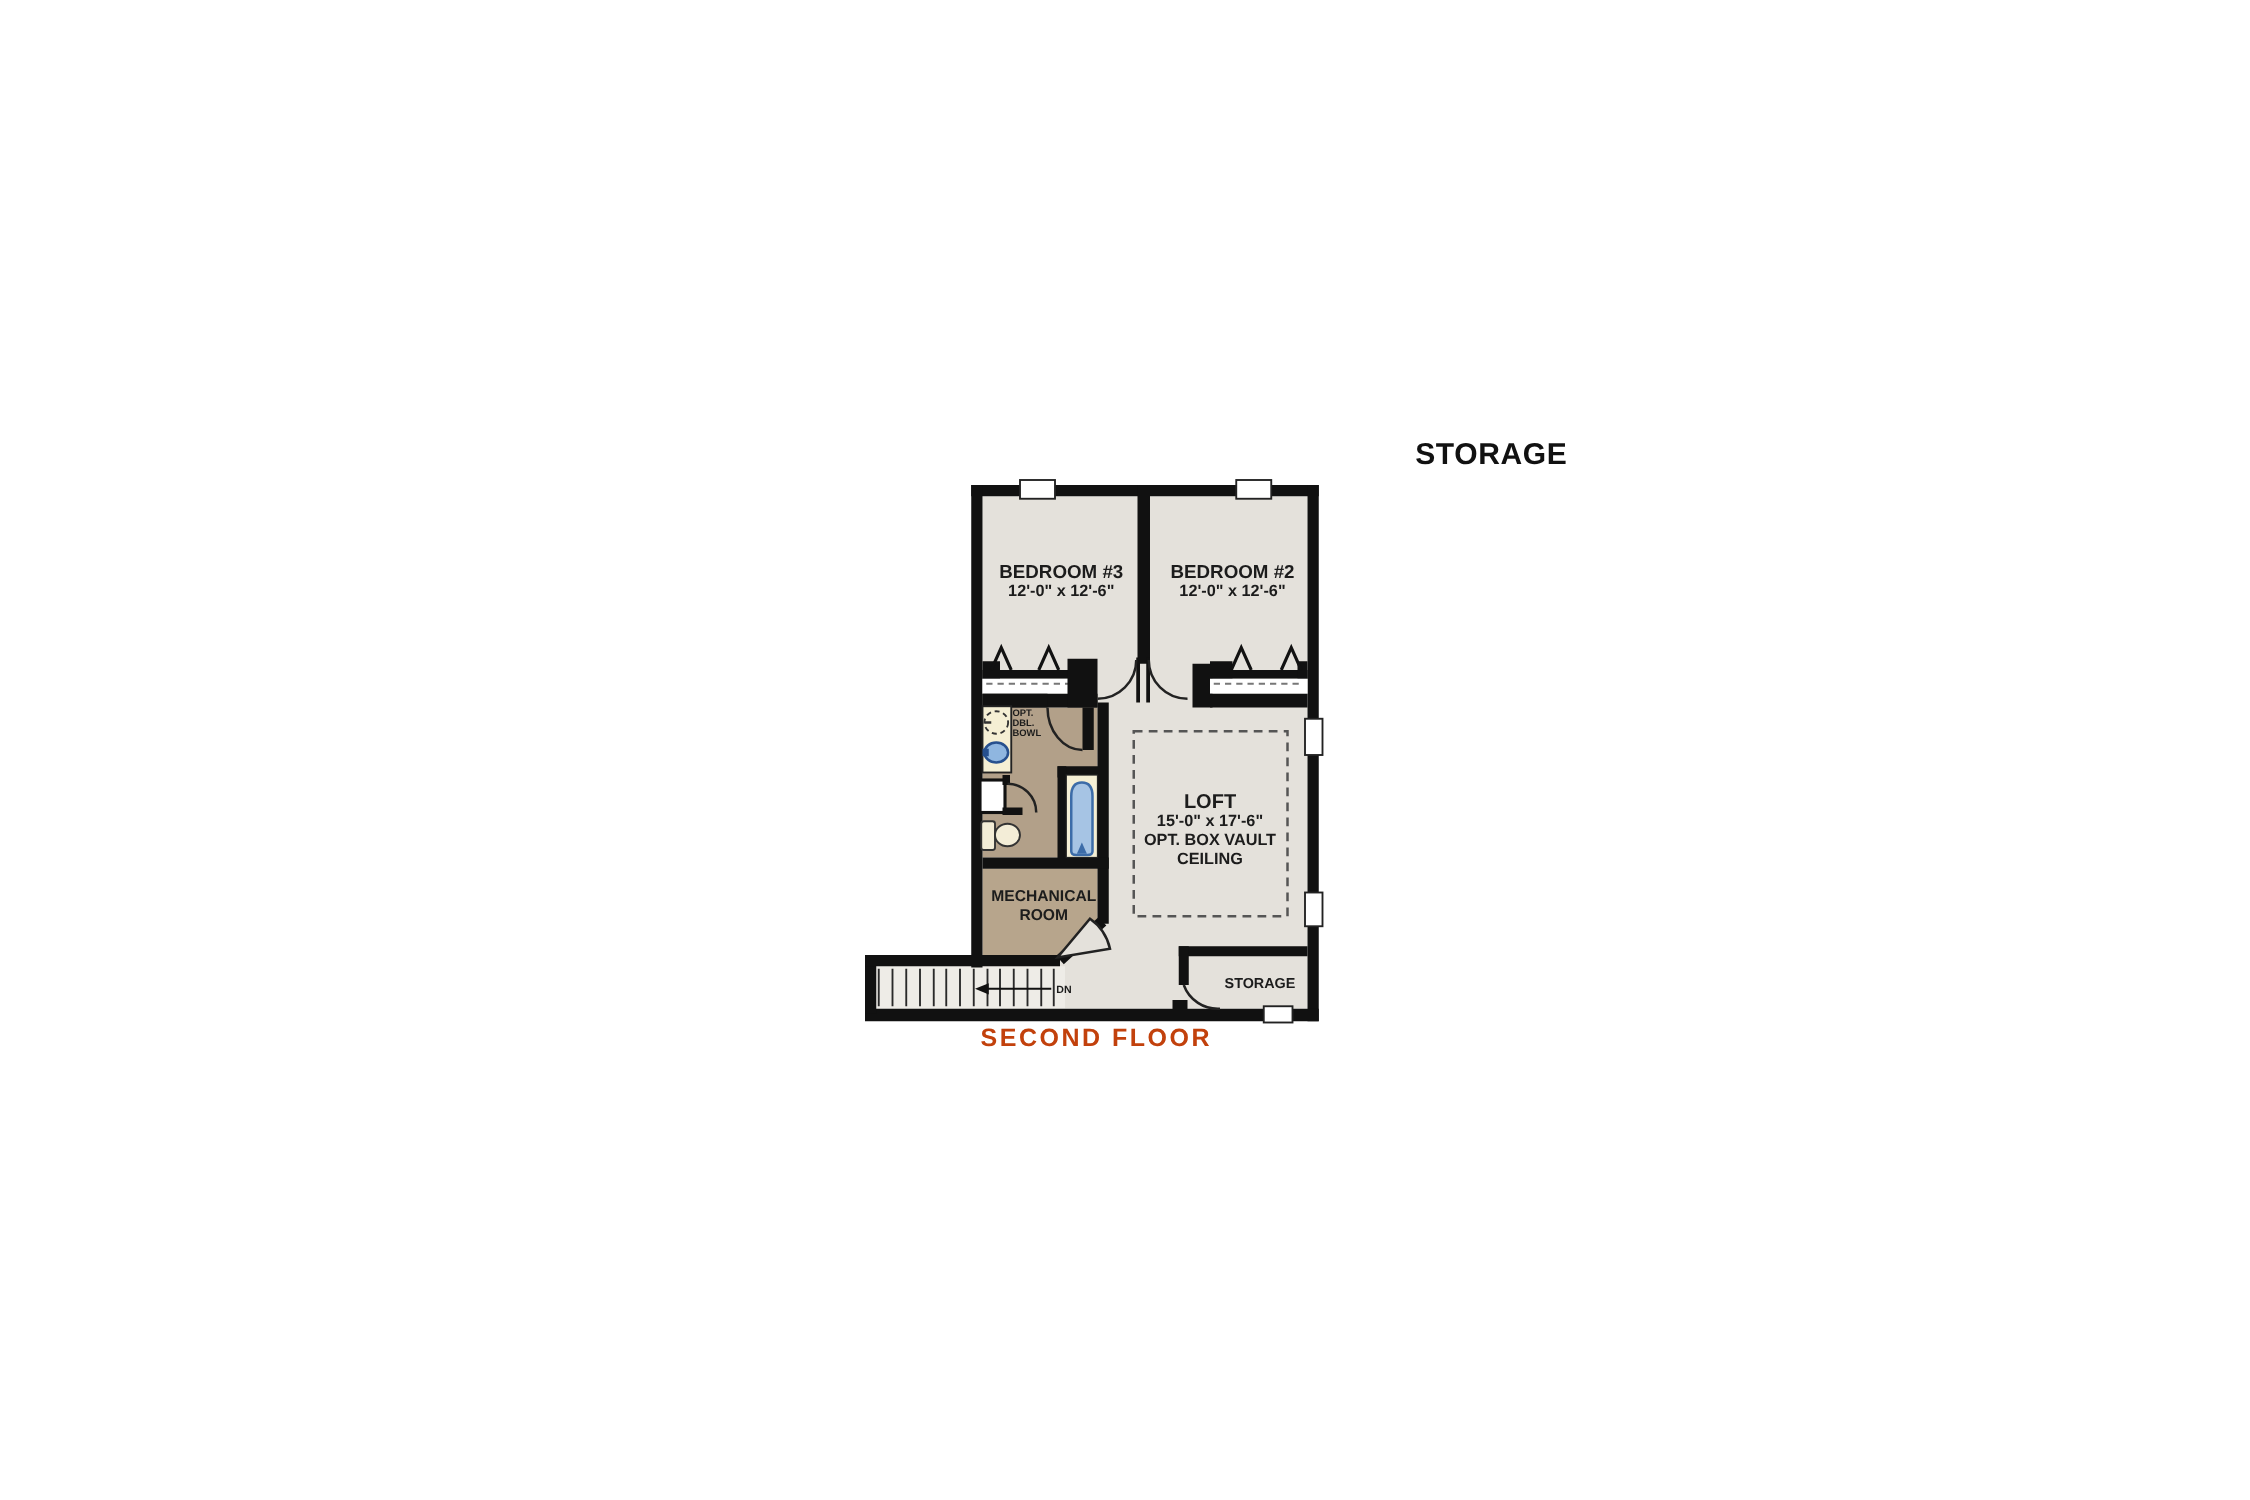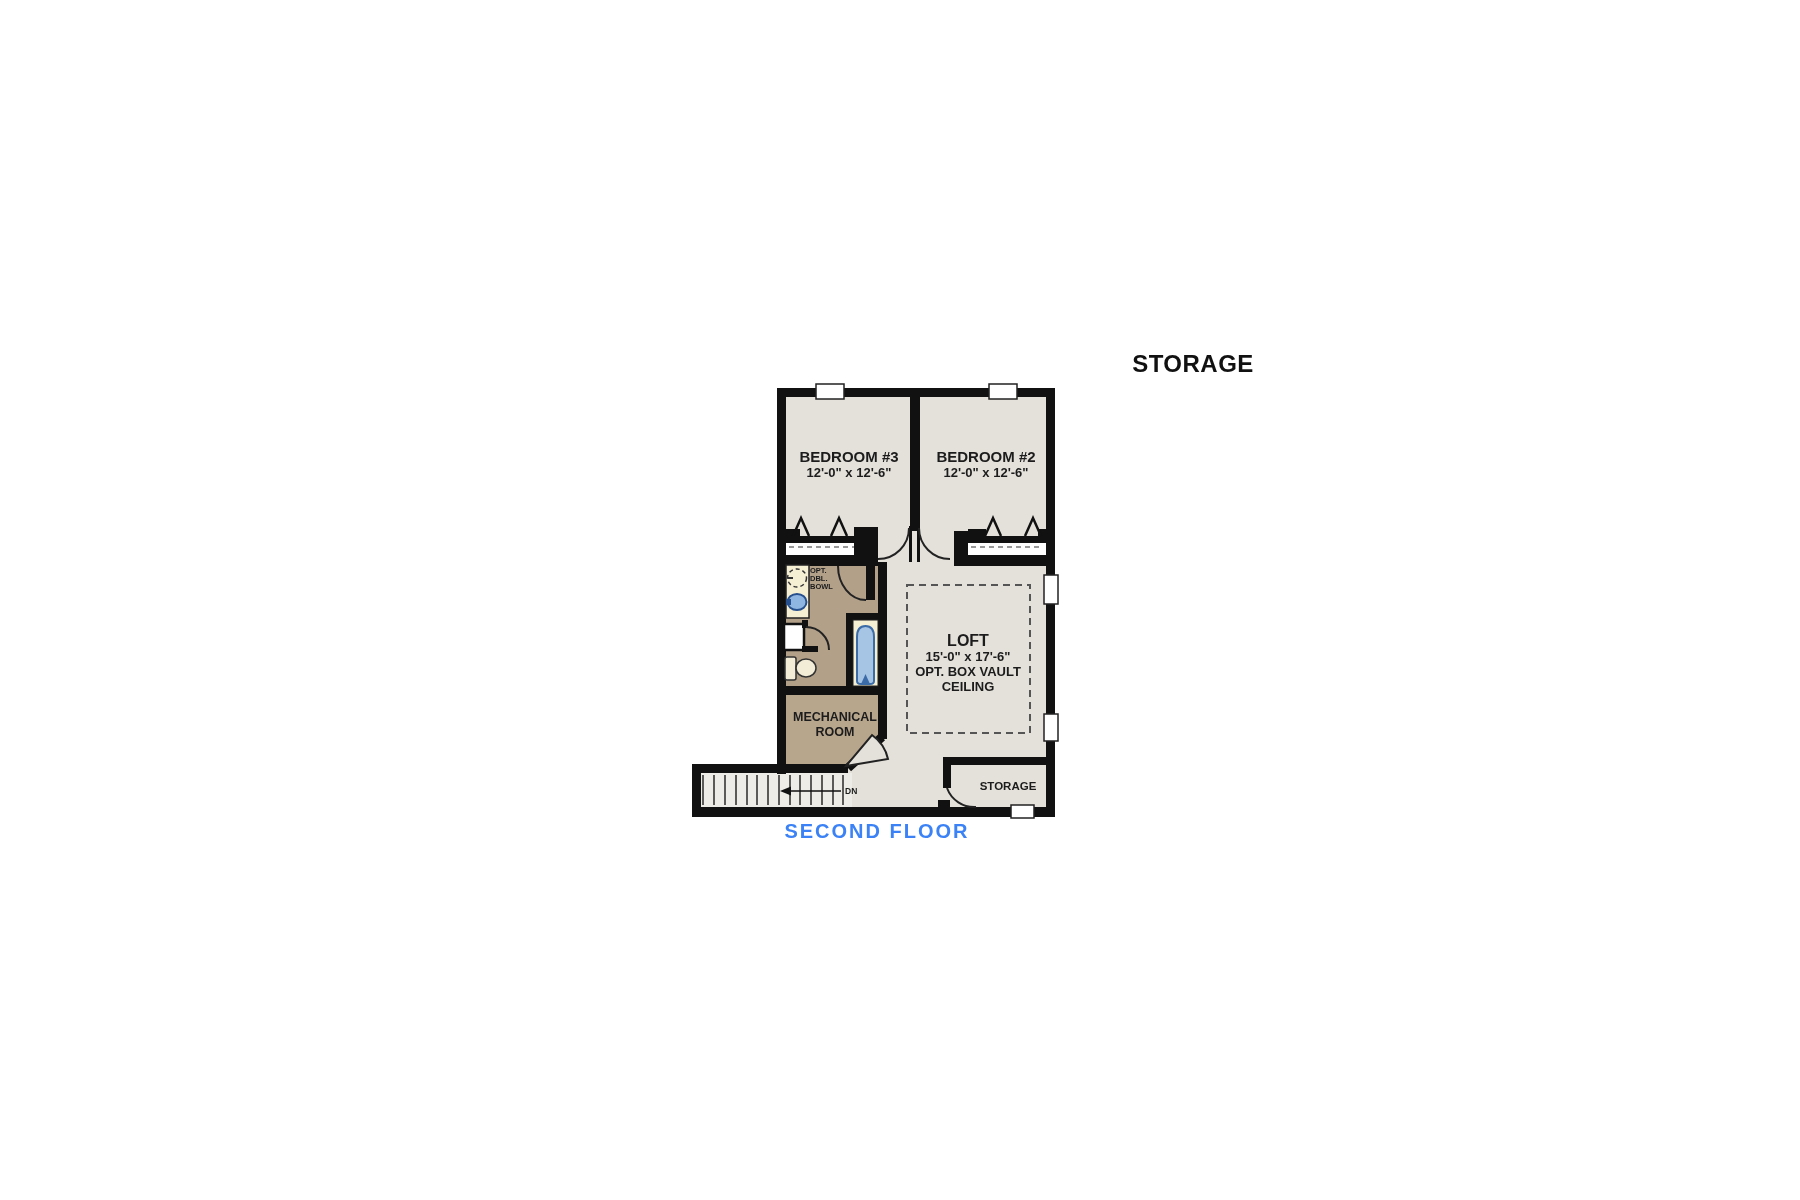--- a/index.html
+++ b/index.html
@@ -1,21 +1,21 @@
 <!DOCTYPE html>
 <html><head>
 <meta charset="utf-8">
 <style>
   html,body{margin:0;padding:0;background:#ffffff;}
   .page{position:relative;width:1800px;height:1200px;background:#ffffff;overflow:hidden;
         font-family:"Liberation Sans", sans-serif;}
   .plan-title{position:absolute;left:1193px;top:350px;transform:translateX(-50%);
         font-size:24px;font-weight:bold;color:#111;letter-spacing:0.5px;white-space:nowrap;}
   .floor-label{position:absolute;left:877px;top:820px;transform:translateX(-50%);
-        font-size:20px;font-weight:bold;color:#3b82f6;letter-spacing:2px;white-space:nowrap;}
+        font-size:20px;font-weight:bold;color:#c2410c;letter-spacing:2px;white-space:nowrap;}
   svg{position:absolute;left:0;top:0;}
   svg text{font-family:"Liberation Sans", sans-serif;font-weight:bold;fill:#1c1c1c;}
   .wall{fill:#111111;}
   .win{fill:#ffffff;stroke:#222222;stroke-width:1.5;}
   .arc{fill:none;stroke:#222222;stroke-width:2;}
   .dash-shelf{stroke:#777;stroke-width:1.5;stroke-dasharray:5,4;}
 </style>
 </head>
 <body>
 

